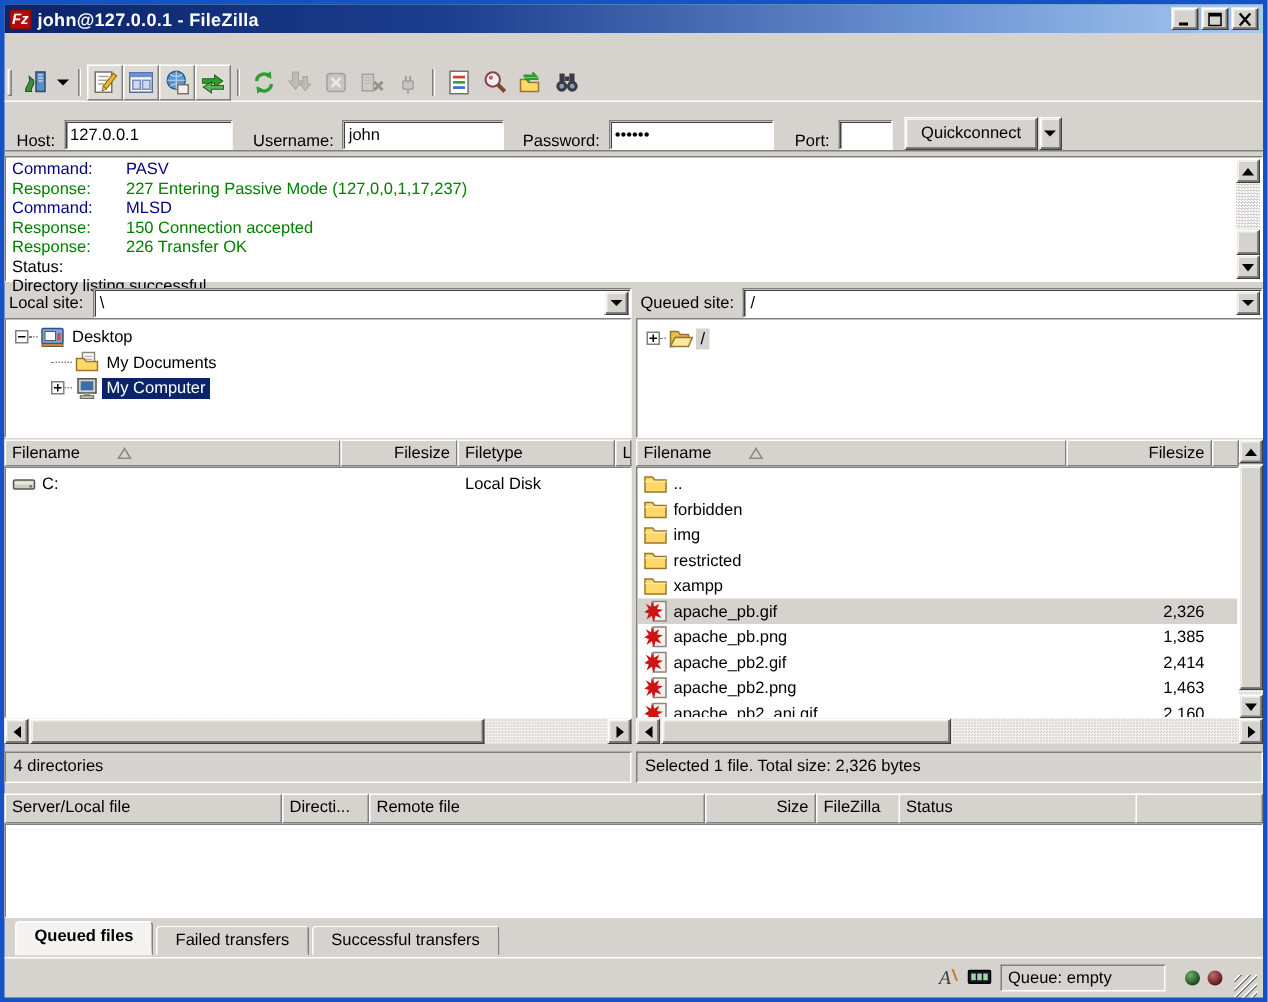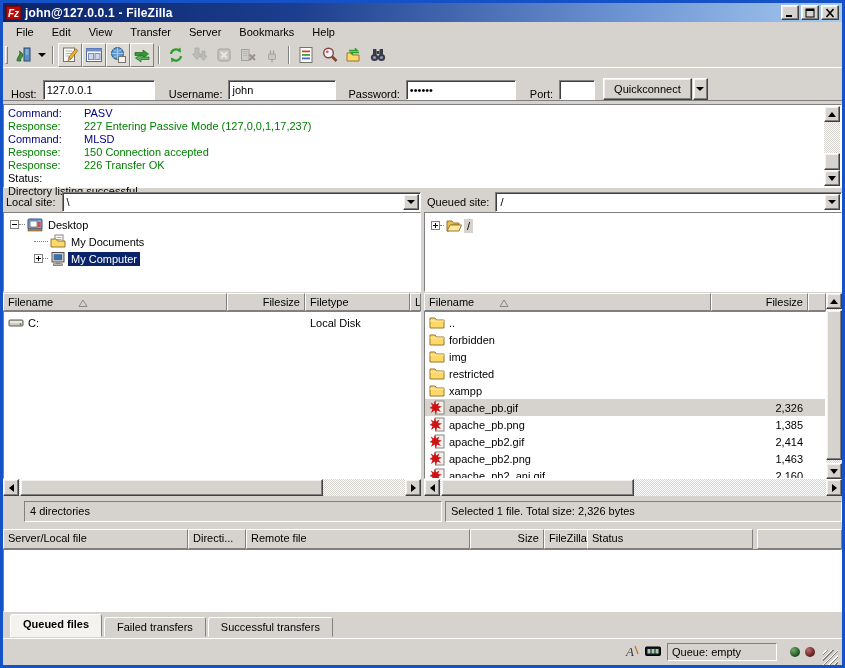--- a/index.html
+++ b/index.html
@@ -68,21 +68,21 @@
   .ticon{width:16px;height:16px;flex:none;margin:0 2px;}
   .dots{border-top:1px dotted #808080;height:0;flex:none;}
   
   .lheader{position:absolute;top:293px;height:18px;}
   .hcell{position:absolute;top:0;height:18px;background:#d6d3ce;border:1px solid;border-color:#fff #808080 #808080 #fff;padding:2px 4px;white-space:nowrap;overflow:hidden;}
   .hcell.right{text-align:right;}
   .list{position:absolute;top:311px;height:168px;background:#fff;overflow:hidden;}
   .lrow{position:absolute;height:17px;left:0;right:0;display:flex;align-items:center;}
   .fname{white-space:nowrap;padding-left:2px;}
   .fsize{position:absolute;right:22px;text-align:right;}
-  .pane-status{position:absolute;top:501px;height:21px;background:#d6d3ce;border:1px solid;border-color:#808080 #fff #fff #808080;padding:3px 5px;white-space:nowrap;margin-left:21px;}
+  .pane-status{position:absolute;top:501px;height:21px;background:#d6d3ce;border:1px solid;border-color:#808080 #fff #fff #808080;padding:3px 5px;white-space:nowrap;}
   
   .queue-header{position:absolute;left:3px;right:3px;top:529px;height:20px;}
   .qh{height:20px;}
   .queue-body{position:absolute;left:3px;right:3px;top:549px;height:63px;background:#fff;border:1px solid;border-color:#808080 #fff #fff #808080;}
   .tabbar{position:absolute;left:3px;right:3px;top:613px;height:24px;display:flex;align-items:flex-end;padding-left:7px;}
   .tab{height:20px;padding:3px 12px 0 12px;background:#d6d3ce;border:1px solid;border-color:#fff #808080 #d6d3ce #fff;border-radius:3px 3px 0 0;margin-right:2px;white-space:nowrap;}
   .tab.active{height:23px;background:#f4f3ef;font-weight:bold;border-color:#fff #808080 #f4f3ef #fff;}
   
   .statusbar{position:absolute;left:3px;right:3px;top:638px;height:27px;border-top:1px solid #fff;
     display:flex;align-items:center;justify-content:flex-end;padding:0 4px;}
@@ -249,29 +249,20 @@
           <use href="#s-max"></use>
         </svg>
       </span>
     <span class="winbtn raised">
         <svg width="12" height="10">
           <use href="#s-close"></use>
         </svg>
       </span>
   </div>
 
-  <div class="menubar">
-    <span class="menu-item">File</span>
-    <span class="menu-item">Edit</span>
-    <span class="menu-item">View</span>
-    <span class="menu-item">Transfer</span>
-    <span class="menu-item">Server</span>
-    <span class="menu-item">Bookmarks</span>
-    <span class="menu-item">Help</span>
-  </div>
 
   <div class="toolbar">
     <span class="tgrip"></span>
     <span class="tbtn">
         <svg width="18" height="18">
           <use href="#s-t-sitemgr"></use>
         </svg>
       </span>
     <span class="tbtn-arrow">
         <span class="dd-arrow"></span>
@@ -594,21 +585,21 @@
 
   <div class="pane-status" style="left:3px;width:418px">4 directories</div>
   <div class="pane-status" style="left:424px;right:3px">Selected 1 file. Total size: 2,326 bytes</div>
 
   <div class="queue-header">
     <span class="hcell qh" style="left:0;width:185px">Server/Local file</span>
     <span class="hcell qh" style="left:185px;width:58px">Directi...</span>
     <span class="hcell qh" style="left:243px;width:224px">Remote file</span>
     <span class="hcell qh right" style="left:467px;width:74px">Size</span>
     <span class="hcell qh" style="left:541px;width:63px">FileZilla</span>
-    <span class="hcell qh" style="left:584px;width:166px">Status</span>
+    <span class="hcell qh" style="left:596px;width:166px">Status</span>
     <span class="hcell qh" style="left:754px;right:0"></span>
   </div>
 
   <div class="queue-body"></div>
 
   <div class="tabbar">
     <span class="tab active">Queued files</span>
     <span class="tab">Failed transfers</span>
     <span class="tab">Successful transfers</span>
   </div>

